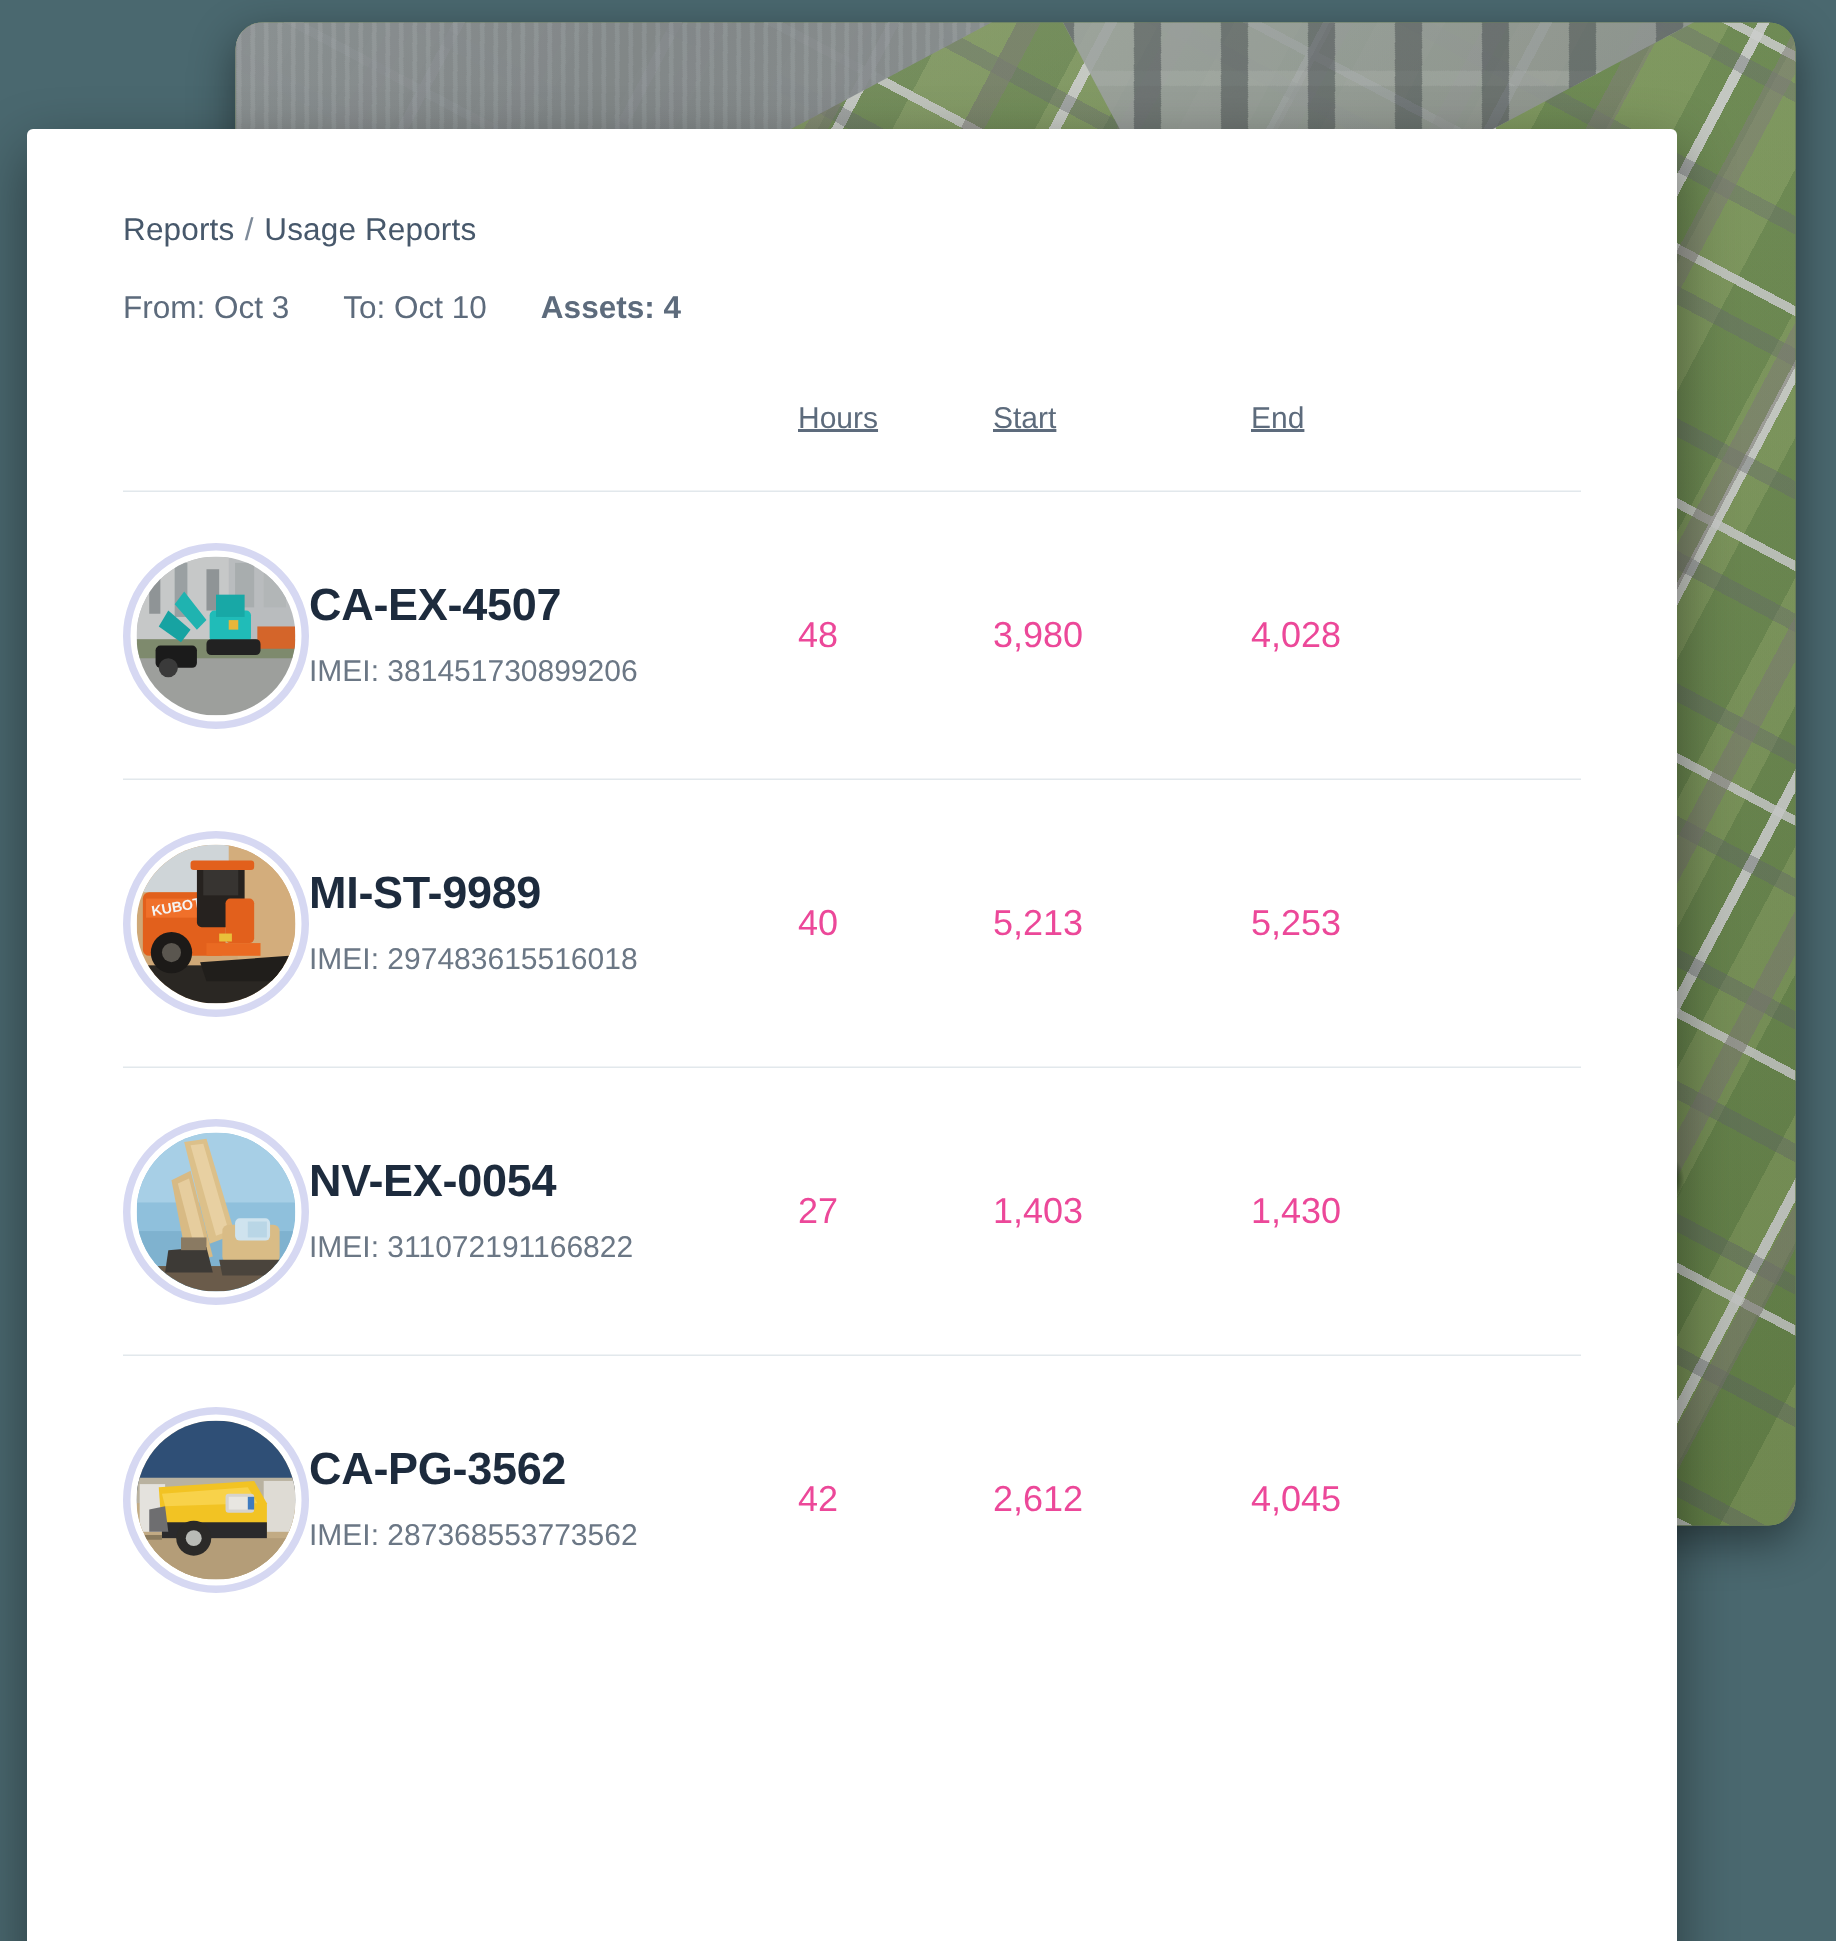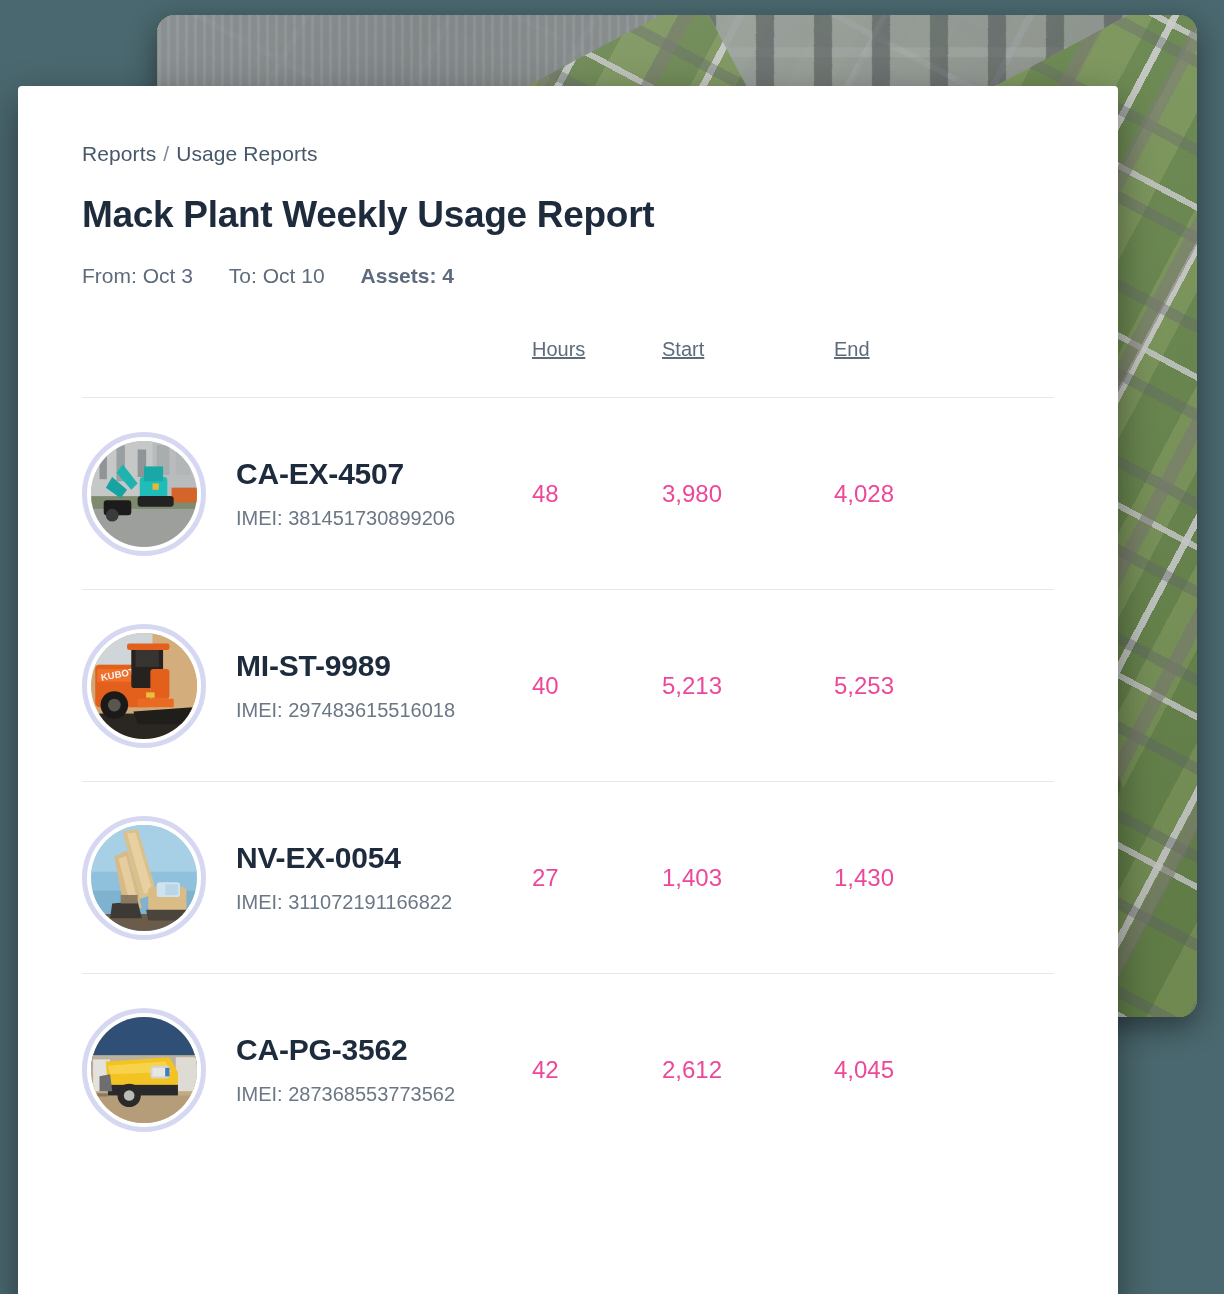--- a/index.html
+++ b/index.html
@@ -177,21 +177,20 @@
   }
   .usage-table tbody td {
     padding: 0;
     vertical-align: middle;
     height: 192px;
   }
 
   .asset-cell {
     display: flex;
     align-items: center;
-    gap: 30px;
   }
 
   
   .avatar {
     flex: 0 0 auto;
     width: 124px;
     height: 124px;
     border-radius: 50%;
     border: 5px solid #d6d8f2;
     background: #ffffff;
@@ -240,21 +239,20 @@
   </div>
 </div>
 
 <div class="report-card">
   <div class="card-inner">
 
     <div class="breadcrumb">
       <span class="crumb">Reports</span><span class="sep">/</span><span class="crumb">Usage Reports</span>
     </div>
 
-    <h1 class="report-title">Mack Plant Weekly Usage Report</h1>
 
     <div class="meta-row">
       <span class="meta-item">From: Oct 3</span><span class="meta-item">To: Oct 10</span><span class="meta-item">Assets: 4</span>
     </div>
 
     <table class="usage-table">
       <thead>
         <tr>
           <th class="col-asset"></th>
           <th class="col-hours">Hours</th>

